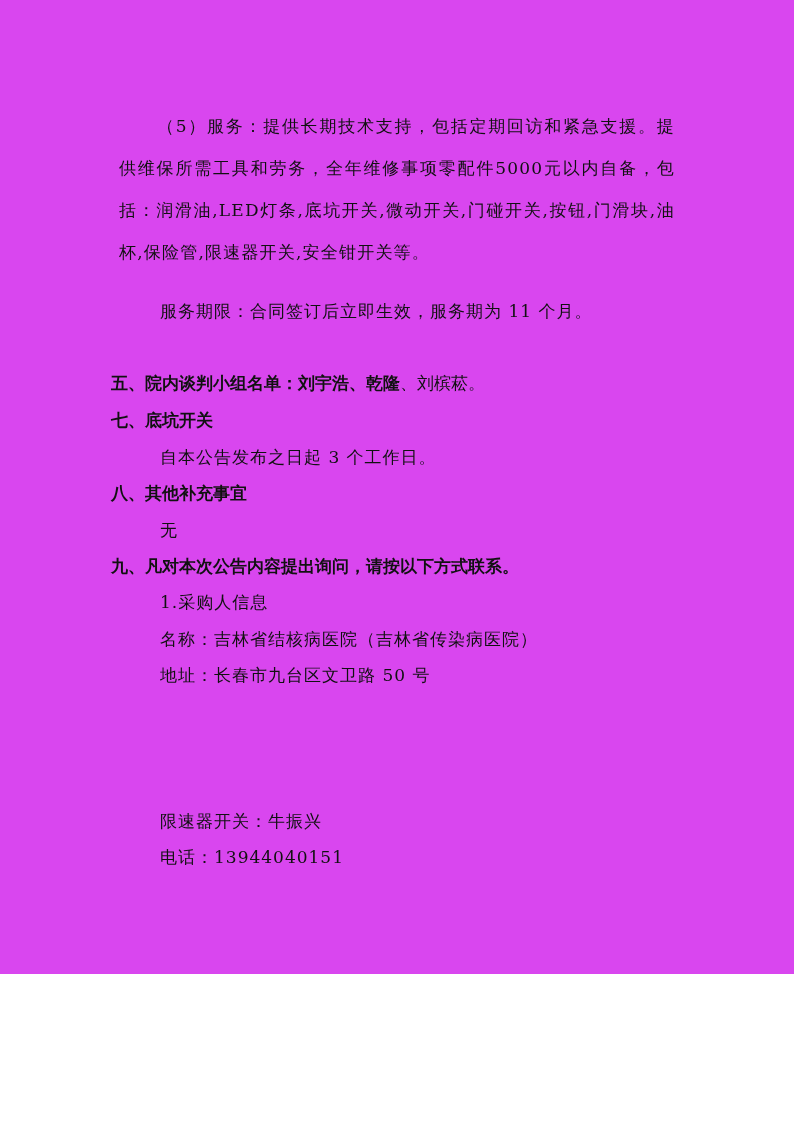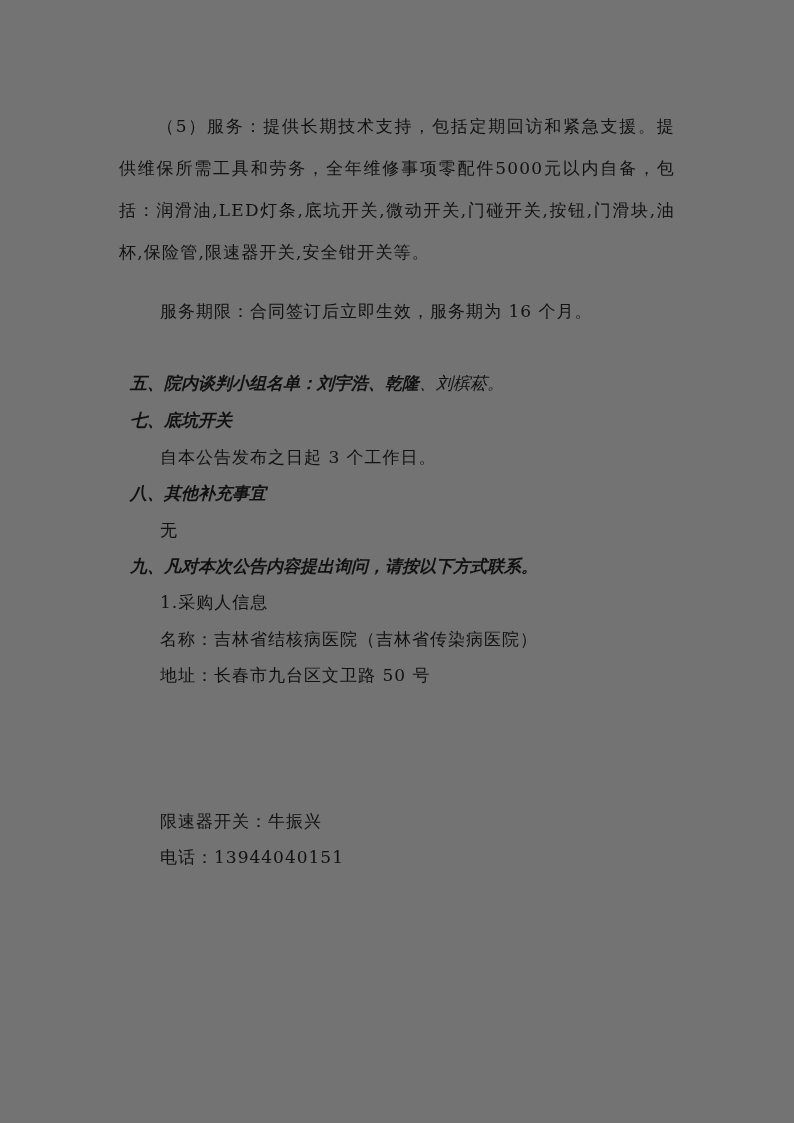--- a/index.html
+++ b/index.html
@@ -1,36 +1,36 @@
 <!DOCTYPE html>
 <html><head>
 <meta charset="utf-8">
 <style>
   html, body { margin: 0; padding: 0; background: #ffffff; }
   body { width: 794px; height: 1123px; position: relative; overflow: hidden;
          font-family: "DejaVu Serif", "Liberation Serif", serif; color: #111111; }
-  .page { position: absolute; left: 0; top: 0; width: 794px; height: 1123px; background: #737373; }
+  .page { position: absolute; left: 0; top: 0; width: 794px; height: 974px; background: #d946ef; }
   .line { position: absolute; white-space: nowrap; font-size: 17px; line-height: 22px; }
   .para5 { position: absolute; left: 119px; top: 105px; width: 556px; font-size: 17px;
            line-height: 42px; text-align: justify; letter-spacing: 1.2px; }
   .para5 .first { text-indent: 38px; display: block; }
-  .h { font-family: "DejaVu Sans", "Liberation Sans", sans-serif; font-weight: bold; left: 130px; font-style: italic; }
+  .h { font-family: "DejaVu Sans", "Liberation Sans", sans-serif; font-weight: bold; left: 111px; }
   .ind { left: 160px; letter-spacing: 1px; }
   .normal { font-weight: normal; font-family: "DejaVu Serif", "Liberation Serif", serif; }
 </style>
 </head>
 <body>
 
 <div class="page">
 
   <div class="para5">
     <span class="first">（5）服务：提供长期技术支持，包括定期回访和紧急支援。提供维保所需工具和劳务，全年维修事项零配件5000元以内自备，包括：润滑油,LED灯条,底坑开关,微动开关,门碰开关,按钮,门滑块,油杯,保险管,限速器开关,安全钳开关等。</span>
   </div>
 
-  <div class="line ind" style="top:300px;">服务期限：合同签订后立即生效，服务期为 16 个月。</div>
+  <div class="line ind" style="top:300px;">服务期限：合同签订后立即生效，服务期为 11 个月。</div>
 
   <div class="line h" style="top:372px;">
     <span>五、院内谈判小组名单：刘宇浩、乾隆</span><span class="normal">、刘槟菘。</span>
   </div>
 
   <div class="line h" style="top:409px;">七、底坑开关</div>
   <div class="line ind" style="top:446px;">自本公告发布之日起 3 个工作日。</div>
 
   <div class="line h" style="top:482px;">八、其他补充事宜</div>
   <div class="line ind" style="top:519px;">无</div>

